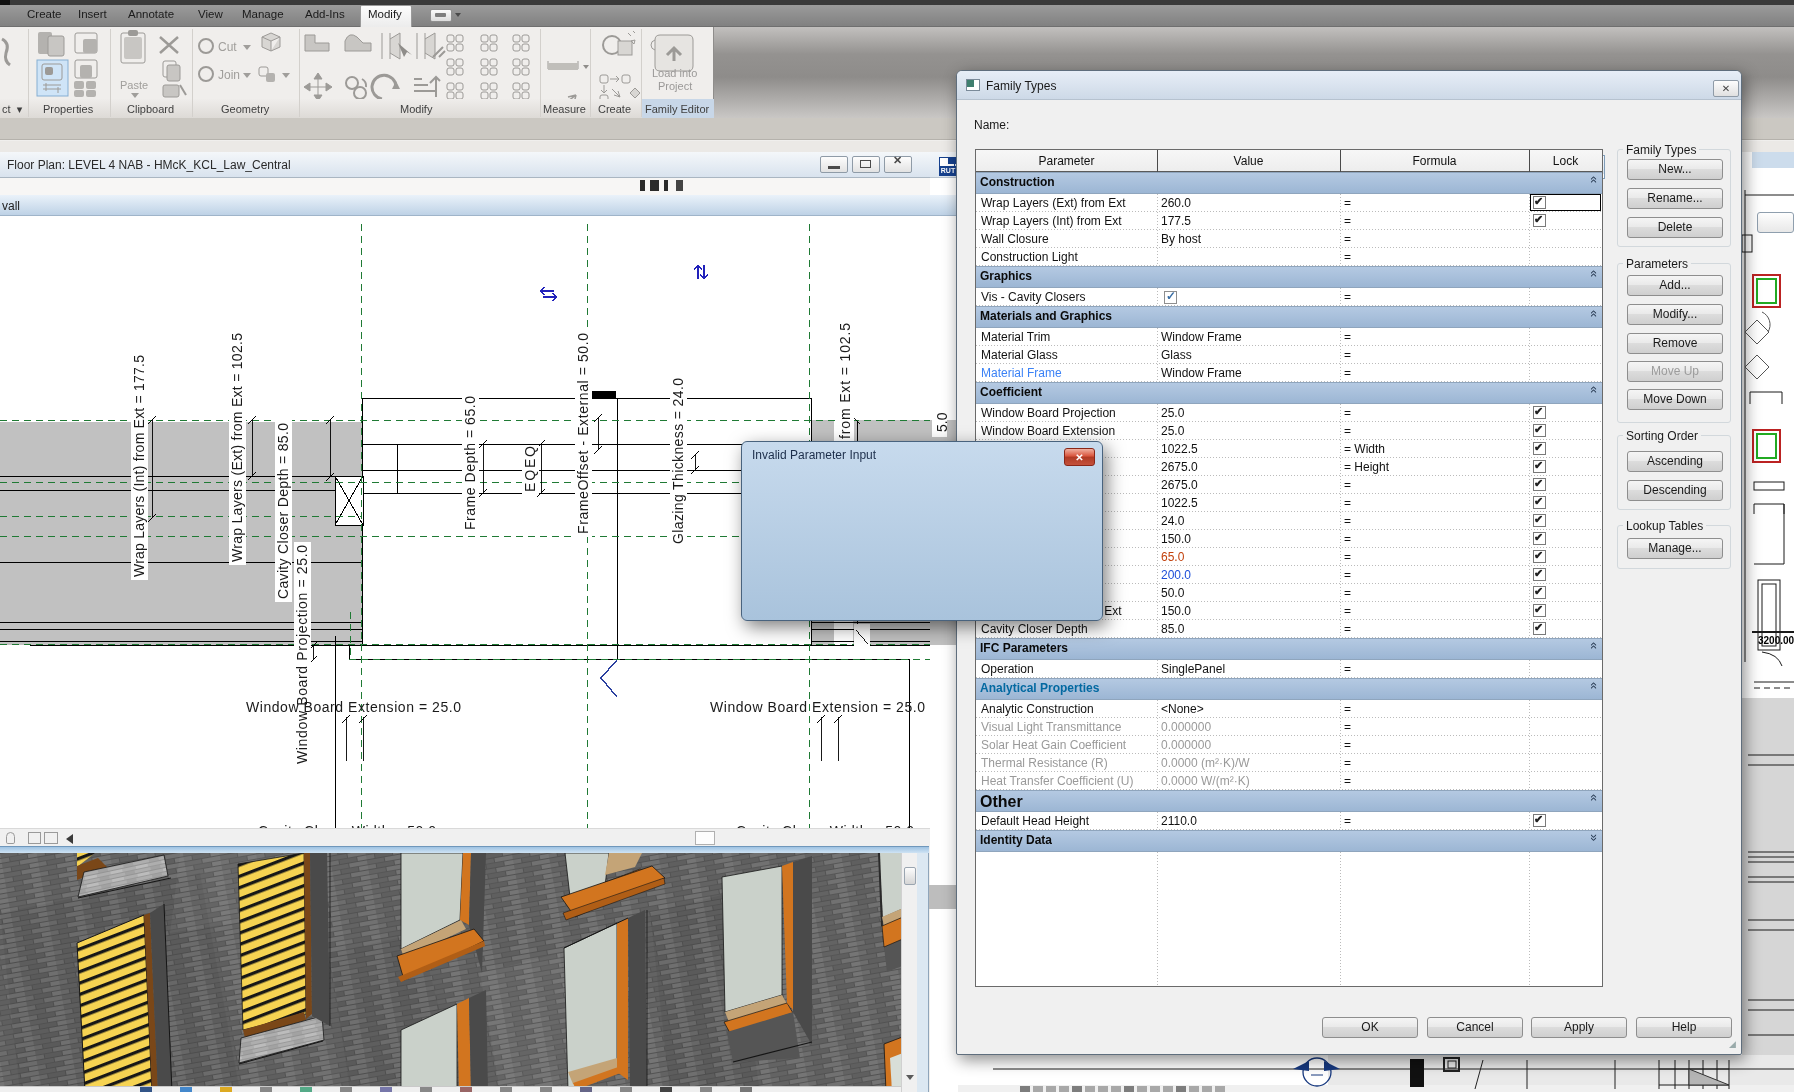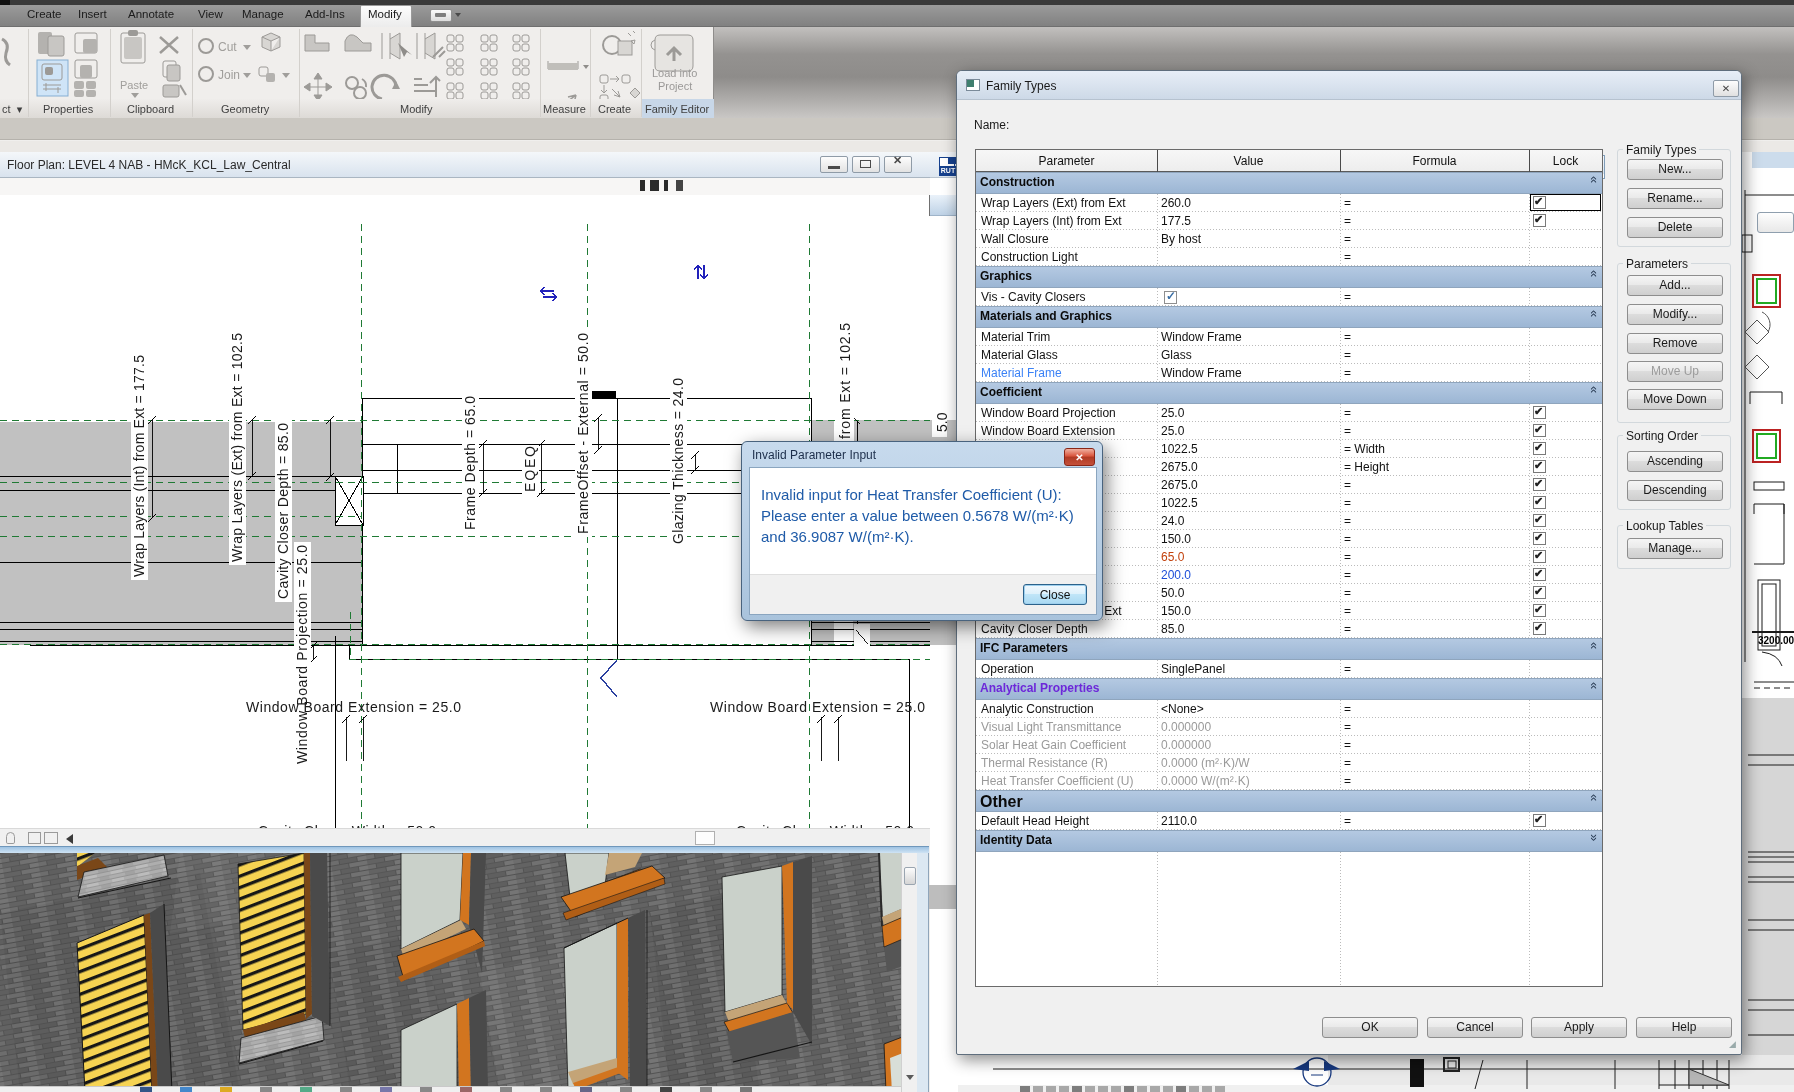--- a/index.html
+++ b/index.html
@@ -294,20 +294,23 @@
     <div class="abs" style="left:893px;top:2px;font-size:11px;font-weight:bold;color:#4a4a4a;">✕</div>
   </div>
 
   <div class="abs" style="left:0;top:26px;width:930px;height:17px;background:#f7f6f5;">
     <div class="abs" style="left:640px;top:2px;width:5px;height:11px;background:#2a2a2a;"></div>
     <div class="abs" style="left:650px;top:2px;width:9px;height:11px;background:#2a2a2a;"></div>
     <div class="abs" style="left:664px;top:2px;width:4px;height:11px;background:#2a2a2a;"></div>
     <div class="abs" style="left:676px;top:2px;width:7px;height:11px;background:#444;"></div>
   </div>
 
+  <div class="abs" style="left:0;top:43px;width:930px;height:21px;background:linear-gradient(#eaf2fa,#bed2e6);border-bottom:1px solid #9fb4c9;">
+    <div class="abs" style="left:2px;top:4px;font-size:12px;color:#222;">vall</div>
+  </div>
 
   <svg class="abs" style="left:0;top:64px;background:#ffffff;shape-rendering:crispEdges;" width="930" height="612" id="plancanvas">
         <rect x="0" y="206" width="362" height="223" fill="#c1c1c1"></rect>
         <rect x="812" y="204" width="22" height="225" fill="#c1c1c1"></rect>
         <rect x="853" y="204" width="77" height="225" fill="#c1c1c1"></rect>
         <line x1="0" y1="260" x2="362" y2="260" stroke="#000000" stroke-width="1"></line>
         <line x1="0" y1="274" x2="362" y2="274" stroke="#000000" stroke-width="1"></line>
         <line x1="0" y1="346" x2="362" y2="346" stroke="#000000" stroke-width="1"></line>
         <line x1="0" y1="406" x2="362" y2="406" stroke="#000000" stroke-width="1"></line>
         <line x1="0" y1="413" x2="362" y2="413" stroke="#000000" stroke-width="1"></line>
@@ -752,21 +755,21 @@
         <div class="abs" style="left:4px;top:491px;font-size:12px;font-weight:bold;color:#0a0a0a;">IFC Parameters</div>
         <div class="abs" style="left:612px;top:492px;width:14px;height:14px;color:#20324a;font-size:13px;transform:rotate(90deg);">«</div>
         <div class="abs" style="left:0;top:527px;width:626px;height:1px;background-image:linear-gradient(90deg,#bbb 1px,transparent 1px);background-size:3px 1px;"></div>
         <div class="abs" style="left:181px;top:510px;width:1px;height:18px;background-image:linear-gradient(#bbb 1px,transparent 1px);background-size:1px 3px;"></div>
         <div class="abs" style="left:364px;top:510px;width:1px;height:18px;background-image:linear-gradient(#bbb 1px,transparent 1px);background-size:1px 3px;"></div>
         <div class="abs" style="left:553px;top:510px;width:1px;height:18px;background-image:linear-gradient(#bbb 1px,transparent 1px);background-size:1px 3px;"></div>
         <div class="abs" style="left:5px;top:512px;font-size:12px;color:#111;white-space:nowrap;max-width:341px;overflow:visible;">Operation</div>
         <div class="abs" style="left:185px;top:512px;font-size:12px;color:#111;white-space:nowrap;">SinglePanel</div>
         <div class="abs" style="left:368px;top:512px;font-size:12px;color:#111;white-space:nowrap;">=</div>
         <div class="abs" style="left:0;top:528px;width:626px;height:22px;background:linear-gradient(#b4c9e2,#9cb6d4);border-top:1px solid #8fa5bd;border-bottom:1px solid #8fa5bd;"></div>
-        <div class="abs" style="left:4px;top:531px;font-size:12px;font-weight:bold;color:#6d28d9;">Analytical Properties</div>
+        <div class="abs" style="left:4px;top:531px;font-size:12px;font-weight:bold;color:#0369a1;">Analytical Properties</div>
         <div class="abs" style="left:612px;top:532px;width:14px;height:14px;color:#20324a;font-size:13px;transform:rotate(90deg);">«</div>
         <div class="abs" style="left:0;top:567px;width:626px;height:1px;background-image:linear-gradient(90deg,#bbb 1px,transparent 1px);background-size:3px 1px;"></div>
         <div class="abs" style="left:181px;top:550px;width:1px;height:18px;background-image:linear-gradient(#bbb 1px,transparent 1px);background-size:1px 3px;"></div>
         <div class="abs" style="left:364px;top:550px;width:1px;height:18px;background-image:linear-gradient(#bbb 1px,transparent 1px);background-size:1px 3px;"></div>
         <div class="abs" style="left:553px;top:550px;width:1px;height:18px;background-image:linear-gradient(#bbb 1px,transparent 1px);background-size:1px 3px;"></div>
         <div class="abs" style="left:5px;top:552px;font-size:12px;color:#111;white-space:nowrap;max-width:341px;overflow:visible;">Analytic Construction</div>
         <div class="abs" style="left:185px;top:552px;font-size:12px;color:#111;white-space:nowrap;">&lt;None&gt;</div>
         <div class="abs" style="left:368px;top:552px;font-size:12px;color:#111;white-space:nowrap;">=</div>
         <div class="abs" style="left:0;top:585px;width:626px;height:1px;background-image:linear-gradient(90deg,#bbb 1px,transparent 1px);background-size:3px 1px;"></div>
         <div class="abs" style="left:181px;top:568px;width:1px;height:18px;background-image:linear-gradient(#bbb 1px,transparent 1px);background-size:1px 3px;"></div>
@@ -840,21 +843,15 @@
         <div class="abs" style="left:365px;top:946px;width:96px;height:21px;background:linear-gradient(#f5f5f5,#eaeaea 45%,#dcdcdc 50%,#cfcfcf);border:1px solid #8e8e8e;border-radius:3px;text-align:center;font-size:12px;color:#1a1a1a;line-height:19px;">OK</div>
         <div class="abs" style="left:470px;top:946px;width:96px;height:21px;background:linear-gradient(#f5f5f5,#eaeaea 45%,#dcdcdc 50%,#cfcfcf);border:1px solid #8e8e8e;border-radius:3px;text-align:center;font-size:12px;color:#1a1a1a;line-height:19px;">Cancel</div>
         <div class="abs" style="left:574px;top:946px;width:96px;height:21px;background:linear-gradient(#f5f5f5,#eaeaea 45%,#dcdcdc 50%,#cfcfcf);border:1px solid #8e8e8e;border-radius:3px;text-align:center;font-size:12px;color:#1a1a1a;line-height:19px;">Apply</div>
         <div class="abs" style="left:679px;top:946px;width:96px;height:21px;background:linear-gradient(#f5f5f5,#eaeaea 45%,#dcdcdc 50%,#cfcfcf);border:1px solid #8e8e8e;border-radius:3px;text-align:center;font-size:12px;color:#1a1a1a;line-height:19px;">Help</div>
       </div>
     </div>
 
 <div class="abs" style="left:741px;top:441px;width:362px;height:180px;border:1px solid #49637e;border-radius:6px;background:linear-gradient(#c7daed,#a9c3dc);box-shadow:4px 6px 18px rgba(0,0,0,0.5);" id="errdlg">
   <div class="abs" style="left:10px;top:6px;font-size:12px;color:#1c2e4a;">Invalid Parameter Input</div>
   <div class="abs" style="left:322px;top:6px;width:31px;height:18px;background:linear-gradient(#f0b0a0 0%,#d9543c 45%,#b03a24 50%,#c4503a 100%);border:1px solid #8a2618;border-radius:3px;text-align:center;color:#fff;font-size:10px;font-weight:bold;line-height:17px;">✕</div>
-  <div class="abs" style="left:7px;top:25px;width:348px;height:148px;background:#fff;border:1px solid #8aa5bf;">
-    <div class="abs" style="left:11px;top:16px;width:330px;font-size:15px;line-height:21px;color:#1f5ba8;">Invalid input for Heat Transfer Coefficient (U): Please enter a value between 0.5678 W/(m²·K) and 36.9087 W/(m²·K).</div>
-    <div class="abs" style="left:0;top:106px;width:346px;height:40px;background:#f0f0f0;border-top:1px solid #dfdfdf;">
-      <div class="abs" style="left:273px;top:9px;width:64px;height:21px;background:linear-gradient(#f2f9fe,#dcf0fb 50%,#c0e5f8 50%,#a9d9f2);border:1px solid #2c628b;border-radius:3px;box-shadow:0 0 0 1px #9ed0ee inset;text-align:center;font-size:12px;color:#111;line-height:20px;">Close</div>
-    </div>
-  </div>
 </div>
 
 </div>
 
 </body></html>

